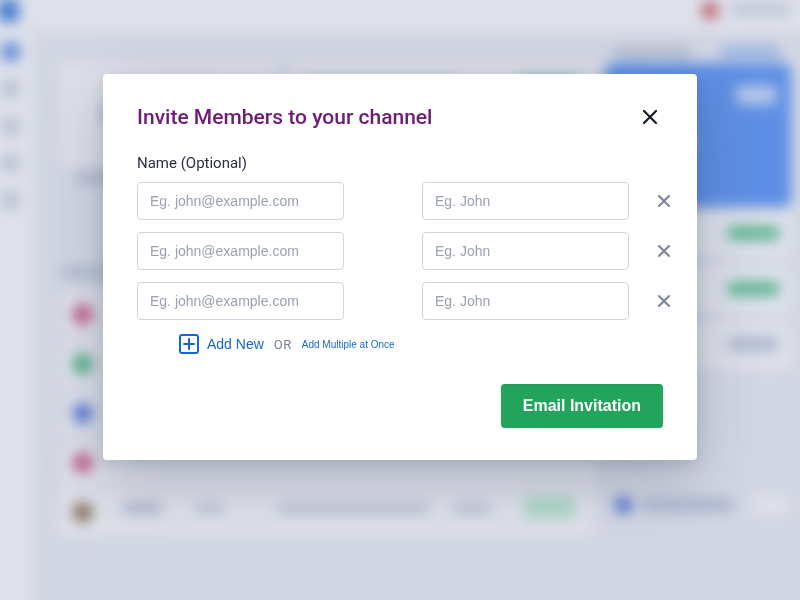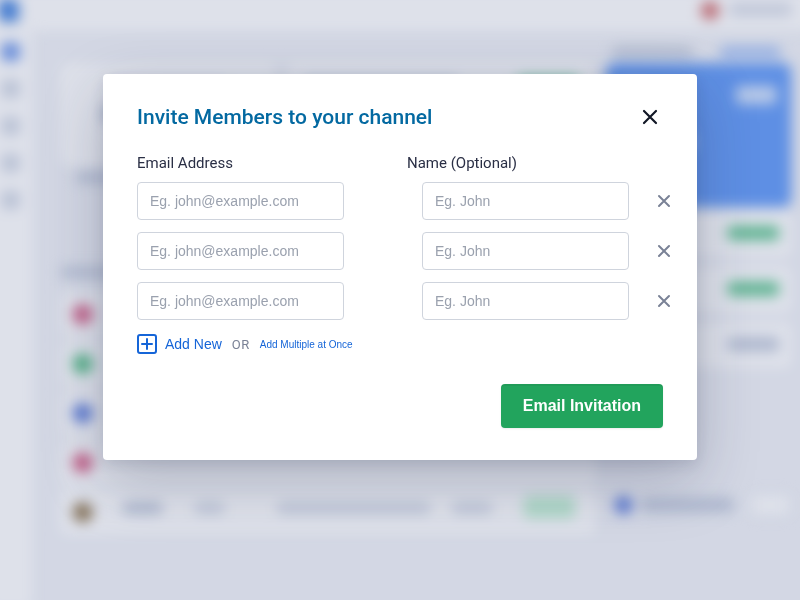--- a/index.html
+++ b/index.html
@@ -66,21 +66,21 @@
   .modal {
     position: absolute;
     top: 74px; left: 103px;
     width: 594px;
     background: #fff;
     border-radius: 4px;
     box-shadow: 0 20px 60px rgba(30,40,70,0.25), 0 4px 14px rgba(30,40,70,0.12);
     padding: 30px 34px 32px 34px;
   }
   .modal-head { display:flex; align-items:center; justify-content:space-between; margin-bottom: 24px; }
-  .modal-title { font-size: 21px; font-weight: 500; color:#0369a1; }
+  .modal-title { font-size: 21px; font-weight: 500; color:#701a75; }
   .close-btn { background:none; border:none; cursor:pointer; padding:4px; color:#121826; }
   .close-btn svg{ display:block; }
 
   .labels { display:flex; gap:20px; margin-bottom:10px; }
   .label { font-size:15px; color:#2a2f45; font-weight:400; }
   .label.email { width:250px; }
   .label.name { width:224px; }
 
   .rows { display:flex; flex-direction:column; gap:12px; }
   .rowi { display:flex; align-items:center; gap:30px; }
@@ -90,21 +90,21 @@
     outline:none;
   }
   .inp::placeholder{ color:#9aa1ae; }
   .inp.email{ width:250px; }
   .inp.name{ width:224px;margin-left:48px; }
   .row-remove{
     background:none;border:none;cursor:pointer;color:#7a8296;padding:4px;margin-left:-6px;
   }
   .row-remove svg{display:block;}
 
-  .adders { display:flex; align-items:center; gap:10px; margin-top:14px; font-size:14px; }
+  .adders { display:flex; align-items:center; gap:10px; margin-top:14px; font-size:14px;margin-left:42px; }
   .add-new { display:inline-flex; align-items:center; gap:8px; color:#1565d8; background:none; border:none; cursor:pointer; font-size:14px; font-weight:500;}
   .add-new .plus{
     width:20px;height:20px;border:2px solid #1565d8;border-radius:3px;display:flex;align-items:center;justify-content:center;color:#1565d8;font-weight:700;
   }
   .or { color:#7a8296; font-size:13px; letter-spacing:.5px;}
   .add-multi { color:#1565d8; background:none;border:none;cursor:pointer;font-size:10px;font-weight:500; }
 
   .actions { display:flex; justify-content:flex-end; margin-top:30px; }
   .send-btn {
     background:#22a45d; color:#fff; border:none; border-radius:4px;
@@ -186,21 +186,20 @@
     <button class="close-btn" aria-label="Close">
       <span>
         <svg width="18" height="18" viewBox="0 0 18 18">
             <path d="M3 3 L15 15 M15 3 L3 15" stroke="#121826" stroke-width="2.2" stroke-linecap="round"></path>
           </svg>
       </span>
     </button>
   </div>
 
   <div class="labels">
-    <div class="label email">Email Address</div>
     <div class="label name">Name (Optional)</div>
   </div>
 
   <div class="rows">
     <div class="rowi">
       <input class="inp email" placeholder="Eg. john@example.com" style="">
       <input class="inp name" placeholder="Eg. John" style="">
       <button class="row-remove" aria-label="Remove">
         <span><svg width="14" height="14" viewBox="0 0 14 14">
               <path d="M2 2 L12 12 M12 2 L2 12" stroke="#7a8296" stroke-width="2" stroke-linecap="round"></path>

